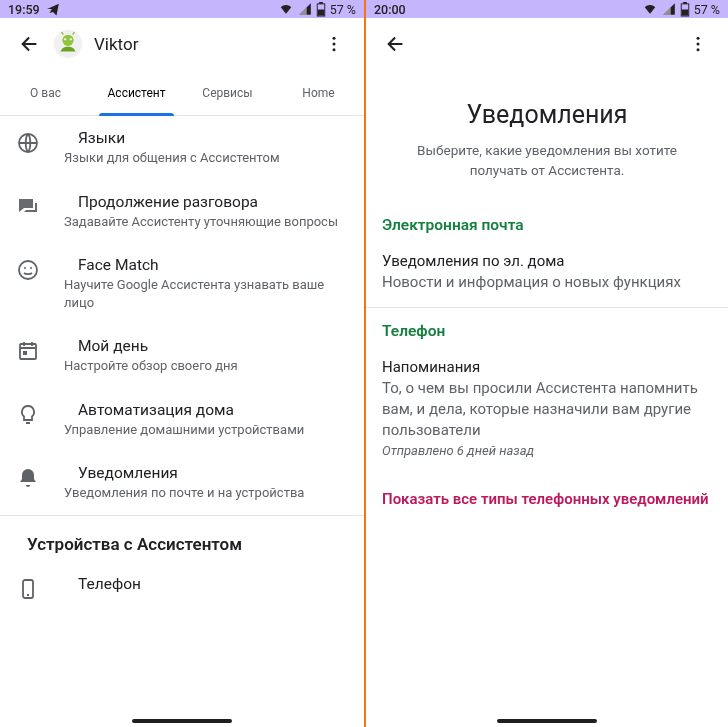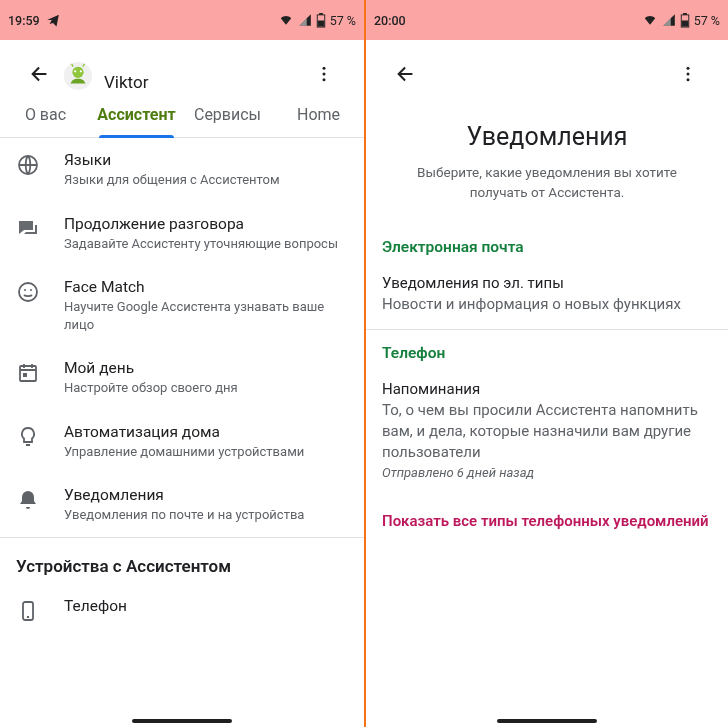--- a/index.html
+++ b/index.html
@@ -16,38 +16,38 @@
     height: 727px;
     background: #ffffff;
     display: flex;
     flex-direction: column;
     position: relative;
   }
   .screen + .screen { border-left: 2px solid #f97316; }
 
   
   .statusbar {
-    height: 40px;
-    background: #fca5a5;
+    height: 18px;
+    background: #c4b5fd;
     display: flex;
     align-items: center;
     padding: 0 8px;
     font-size: 12.5px;
     color: #222;
   }
   .statusbar .time { font-weight: 500; }
   .statusbar .stat-icons { margin-left: auto; display: flex; align-items: center; gap: 4px; }
   .statusbar svg { display: block; }
 
   
   .appbar {
     display: flex;
-    align-items: flex-end;
+    align-items: center;
     height: 52px;
-    padding: 0 22px;
+    padding: 0 12px;
   }
   .back-btn, .more-btn {
     width: 36px; height: 36px;
     display: flex; align-items: center; justify-content: center;
     color: #202020;
     cursor: pointer;
   }
   .avatar {
     width: 32px; height: 32px;
     margin: 0 10px 0 4px;
@@ -61,26 +61,26 @@
   .tabs {
     display: flex;
     height: 46px;
     border-bottom: 1px solid #e3e3e3;
   }
   .tab {
     flex: 1;
     display: flex;
     align-items: center;
     justify-content: center;
-    font-size: 16px;
+    font-size: 12px;
     color: #5f6368;
     position: relative;
     cursor: pointer;
   }
-  .tab.active { color: #4d7c0f; font-weight: 700; }
+  .tab.active { color: #000000; font-weight: 400; }
   .tab.active::after {
     content: "";
     position: absolute;
     left: 8px; right: 8px; bottom: -1px;
     height: 3px;
     background: #1a73e8;
     border-radius: 3px 3px 0 0;
   }
 
   
@@ -92,27 +92,27 @@
     cursor: pointer;
   }
   .row .ic {
     width: 24px; height: 24px;
     margin-right: 24px;
     margin-top: 2px;
     color: #5f6368;
     flex-shrink: 0;
   }
   .row .txt { flex: 1; min-width: 0; }
-  .row-title { font-size: 15.5px; color: #202124; margin-bottom: 2px; }
+  .row-title { font-size: 15.5px; color: #202124; margin-bottom: 2px; margin-left: 14px; }
   .row-sub { font-size: 13px; color: #5f6368; line-height: 1.35; }
   .divider { height: 1px; background: #e3e3e3; }
 
   .section-header {
     font-size: 17px; font-weight: 600; color: #202124;
-    padding: 18px 16px 8px;
+    padding: 18px 27px 8px;
   }
 
   
   .page-title {
     font-size: 25px; color: #202124;
     text-align: center;
     margin-top: 30px;
   }
   .page-desc {
     font-size: 13.5px;
@@ -357,21 +357,21 @@
           <circle cx="12" cy="19" r="1.8"></circle>
         </svg>
     </div>
   </div>
 
   <div class="page-title">Уведомления</div>
   <div class="page-desc">Выберите, какие уведомления вы хотите получать от Ассистента.</div>
 
   <div class="sec-title">Электронная почта</div>
   <div class="item">
-    <div class="item-title">Уведомления по эл. типы</div>
+    <div class="item-title">Уведомления по эл. дома</div>
     <div class="item-sub">Новости и информация о новых функциях</div>
   </div>
 
   <div class="divider"></div>
 
   <div class="sec-title">Телефон</div>
   <div class="item">
     <div class="item-title">Напоминания</div>
     <div class="item-sub">То, о чем вы просили Ассистента напомнить вам, и дела, которые назначили вам другие пользователи</div>
     <div class="item-note">Отправлено 6 дней назад</div>

